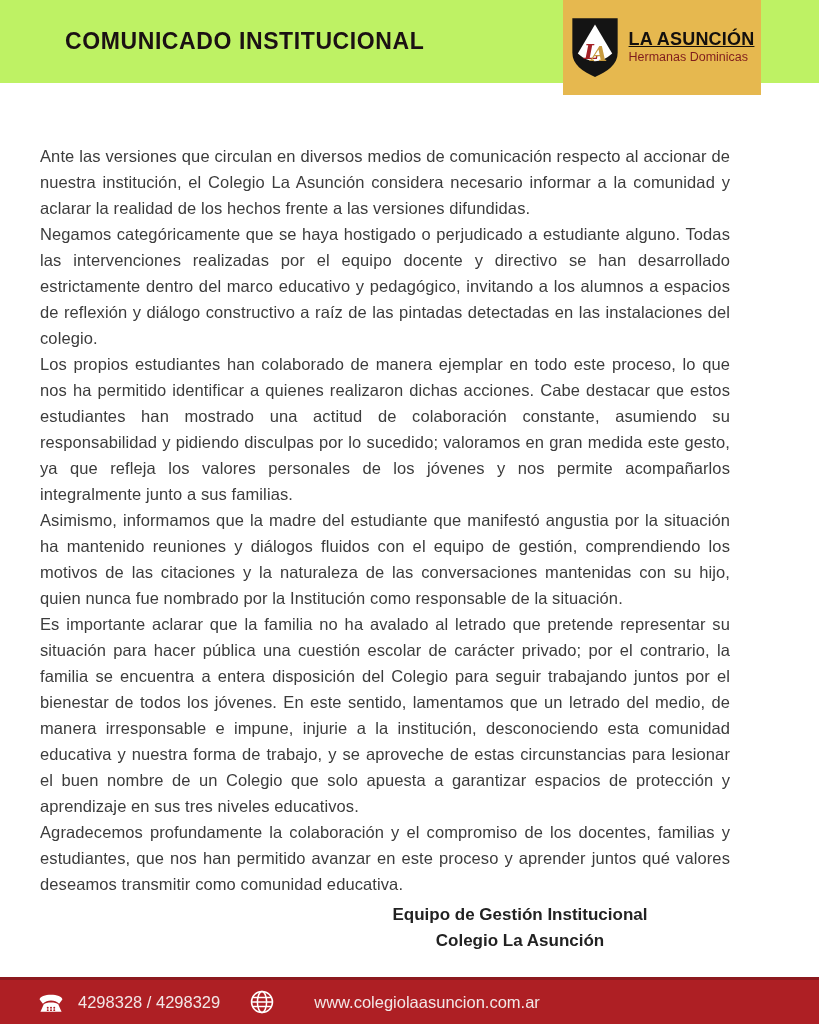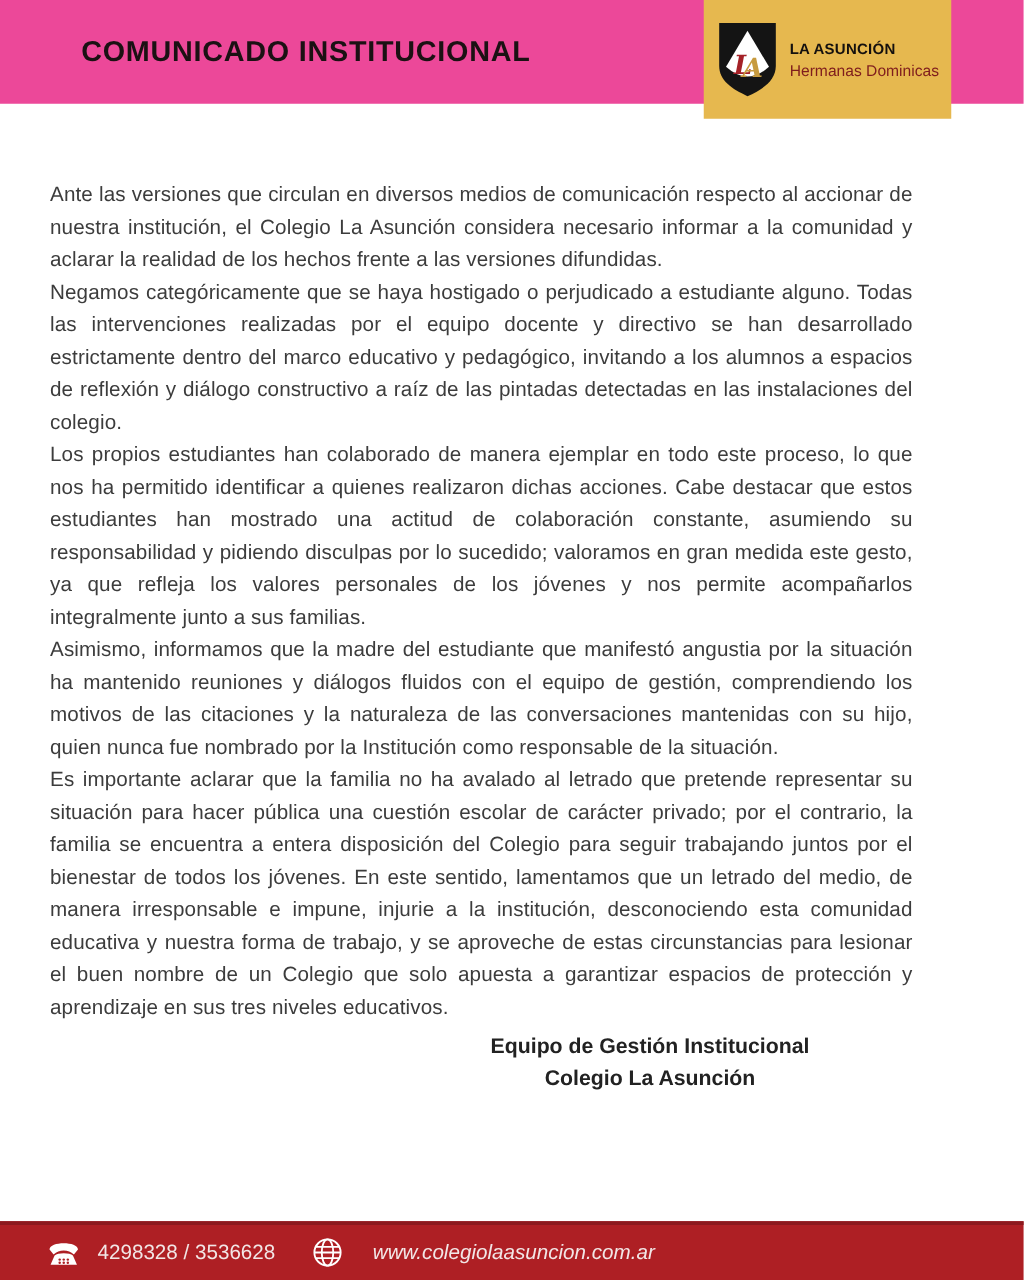--- a/index.html
+++ b/index.html
@@ -9,21 +9,21 @@
     background: #ffffff;
     font-family: "Liberation Sans", sans-serif;
     overflow: hidden;
   }
 
   
   .header-band {
     position: absolute;
     top: 0; left: 0;
     width: 819px; height: 83px;
-    background: #ec4899;
+    background: #bef264;
     display: flex;
     align-items: center;
   }
   .page-title {
     margin-left: 65px;
     font-size: 23px;
     font-weight: 800;
     letter-spacing: 0.6px;
     color: #1B1113;
   }
@@ -33,25 +33,26 @@
     width: 198px; height: 95px;
     background: #E6B84F;
     display: flex;
     align-items: center;
     justify-content: center;
     gap: 9px;
     z-index: 3;
   }
   .logo-text { display: flex; flex-direction: column; }
   .logo-name {
-    font-size: 12px;
+    font-size: 18px;
     font-weight: 800;
     color: #14100e;
     letter-spacing: 0.2px;
     line-height: 19px;
+    text-decoration: underline;
   }
   .logo-subtitle {
     font-size: 12.5px;
     font-weight: 400;
     color: #7f1d1d;
     line-height: 16px;
   }
 
   
   .content {
@@ -88,21 +89,21 @@
     background: #AE1F24;
     border-top: 3px solid #8C191E;
     display: flex;
     align-items: center;
     padding-left: 38px;
     color: #F2E6E6;
     font-size: 16.5px;
   }
   .footer-group { display: flex; align-items: center; gap: 14px; }
   .footer-group.address { margin-left: 32px; }
-  .footer-group.web { margin-left: 30px; gap: 24px; font-style: italic; }
+  .footer-group.web { margin-left: 30px; gap: 40px; }
   .footer svg { display: block; }
 </style>
 </head>
 <body>
 
 <div class="header-band">
   <div class="page-title">COMUNICADO INSTITUCIONAL</div>
 </div>
 
 <div class="logo-box">
@@ -117,40 +118,41 @@
     <span class="logo-subtitle">Hermanas Dominicas</span>
   </div>
 </div>
 
 <div class="content">
   <p>Ante las versiones que circulan en diversos medios de comunicación respecto al accionar de nuestra institución, el Colegio La Asunción considera necesario informar a la comunidad y aclarar la realidad de los hechos frente a las versiones difundidas.</p>
   <p>Negamos categóricamente que se haya hostigado o perjudicado a estudiante alguno. Todas las intervenciones realizadas por el equipo docente y directivo se han desarrollado estrictamente dentro del marco educativo y pedagógico, invitando a los alumnos a espacios de reflexión y diálogo constructivo a raíz de las pintadas detectadas en las instalaciones del colegio.</p>
   <p>Los propios estudiantes han colaborado de manera ejemplar en todo este proceso, lo que nos ha permitido identificar a quienes realizaron dichas acciones. Cabe destacar que estos estudiantes han mostrado una actitud de colaboración constante, asumiendo su responsabilidad y pidiendo disculpas por lo sucedido; valoramos en gran medida este gesto, ya que refleja los valores personales de los jóvenes y nos permite acompañarlos integralmente junto a sus familias.</p>
   <p>Asimismo, informamos que la madre del estudiante que manifestó angustia por la situación ha mantenido reuniones y diálogos fluidos con el equipo de gestión, comprendiendo los motivos de las citaciones y la naturaleza de las conversaciones mantenidas con su hijo, quien nunca fue nombrado por la Institución como responsable de la situación.</p>
   <p>Es importante aclarar que la familia no ha avalado al letrado que pretende representar su situación para hacer pública una cuestión escolar de carácter privado; por el contrario, la familia se encuentra a entera disposición del Colegio para seguir trabajando juntos por el bienestar de todos los jóvenes. En este sentido, lamentamos que un letrado del medio, de manera irresponsable e impune, injurie a la institución, desconociendo esta comunidad educativa y nuestra forma de trabajo, y se aproveche de estas circunstancias para lesionar el buen nombre de un Colegio que solo apuesta a garantizar espacios de protección y aprendizaje en sus tres niveles educativos.</p>
+  <p>Agradecemos profundamente la colaboración y el compromiso de los docentes, familias y estudiantes, que nos han permitido avanzar en este proceso y aprender juntos qué valores deseamos transmitir como comunidad educativa.</p>
 
   <div class="signature">
     <div>Equipo de Gestión Institucional</div>
     <div>Colegio La Asunción</div>
   </div>
 </div>
 
 <div class="footer">
   <div class="footer-group phone">
     <svg width="26" height="24" viewBox="0 0 32 28">
       <path d="M2 11 C2 3 30 3 30 11 L26 16 C23 13 20 12 16 12 C12 12 9 13 6 16 Z" fill="#ffffff"></path>
       <path d="M7 17 C10 14 22 14 25 17 L29 26 L3 26 Z" fill="#ffffff"></path>
       <circle cx="12" cy="21" r="1.2" fill="#AE1F24"></circle>
       <circle cx="16" cy="21" r="1.2" fill="#AE1F24"></circle>
       <circle cx="20" cy="21" r="1.2" fill="#AE1F24"></circle>
       <circle cx="12" cy="24" r="1.2" fill="#AE1F24"></circle>
       <circle cx="16" cy="24" r="1.2" fill="#AE1F24"></circle>
       <circle cx="20" cy="24" r="1.2" fill="#AE1F24"></circle>
     </svg>
-    <span>4298328 / 3536628</span>
+    <span>4298328 / 4298329</span>
   </div>
 
 
   <div class="footer-group web">
     <svg width="24" height="24" viewBox="0 0 24 24">
       <g fill="none" stroke="#ffffff" stroke-width="1.5">
         <circle cx="12" cy="12" r="10.5"></circle>
         <ellipse cx="12" cy="12" rx="4.6" ry="10.5"></ellipse>
         <line x1="2.2" y1="7.5" x2="21.8" y2="7.5"></line>
         <line x1="1.5" y1="12" x2="22.5" y2="12"></line>

